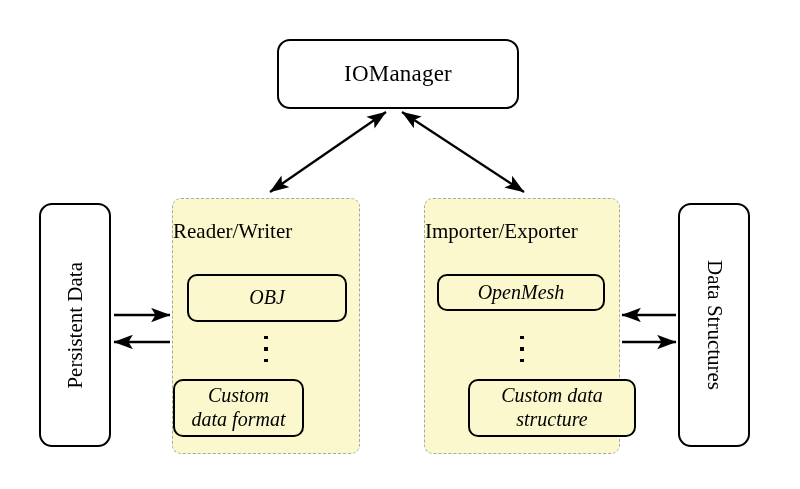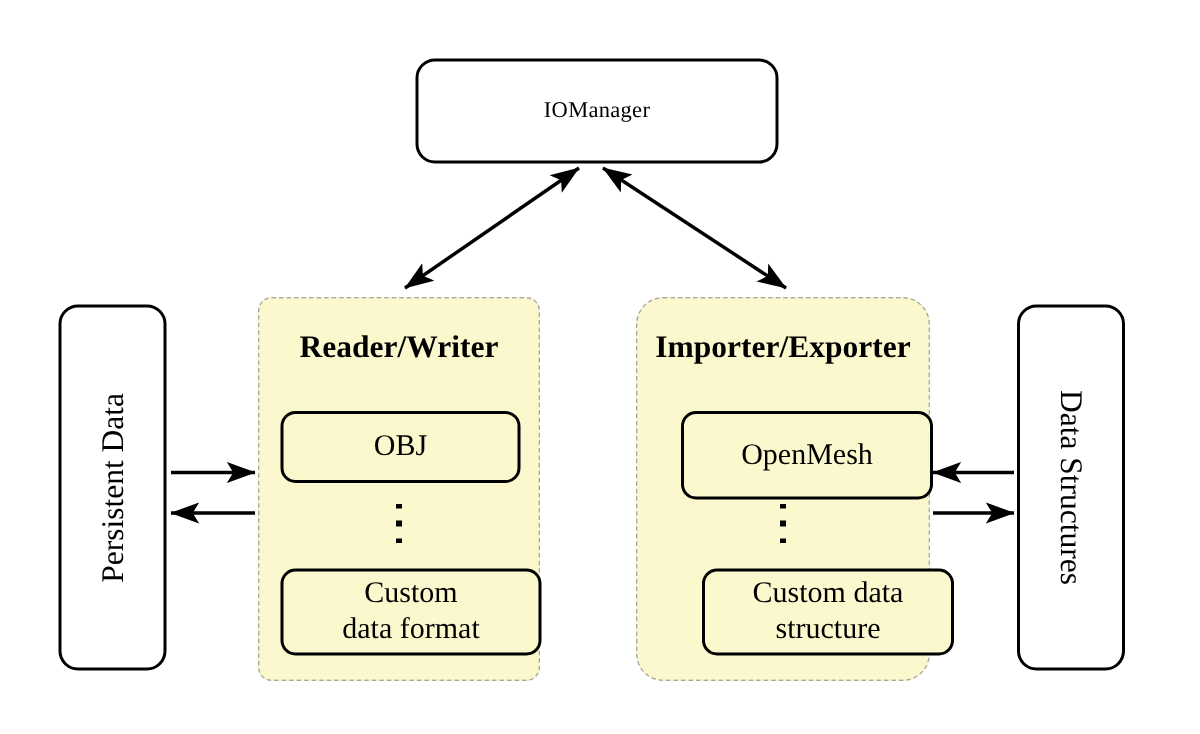--- a/index.html
+++ b/index.html
@@ -30,21 +30,21 @@
     text-align: center;
   }
 
   #io-manager {
     left: 277px;
     top: 39px;
     width: 242px;
     height: 70px;
     border-radius: 13px;
   }
-  #io-manager .label { font-size: 15px; letter-spacing: .2px; }
+  #io-manager .label { font-size: 23px; letter-spacing: .2px; }
 
   
   .sidebox {
     position: absolute;
     box-sizing: border-box;
     border: 2.6px solid #000000;
     border-radius: 13px;
     background: #ffffff;
     display: flex;
     align-items: center;
@@ -66,49 +66,49 @@
 
   
   .panel {
     position: absolute;
     box-sizing: border-box;
     border: 1.6px dashed #a8a8a0;
     border-radius: 9px;
     background: #fbf8cd;
   }
   #panel-reader { left: 172px; top: 198px; width: 188px; height: 256px; }
-  #panel-importer { left: 424px; top: 198px; width: 196px; height: 256px; border-radius: 18px; }
+  #panel-importer { left: 424px; top: 198px; width: 196px; height: 256px; }
   .panel-title {
     position: absolute;
     left: 0;
     right: 0;
     top: 20px;
-    text-align: center;
+    text-align: left;
     font-size: 21px;
     white-space: nowrap;
-    font-weight: bold;
   }
 
   
   .inner {
     position: absolute;
     box-sizing: border-box;
     border: 2.8px solid #000000;
     border-radius: 10px;
     background: #fbf8cd;
     display: flex;
     align-items: center;
     justify-content: center;
     text-align: center;
     line-height: 1.18;
     font-size: 20px;
+    font-style: italic;
   }
   #reader-item-top   { left: 14px; top: 75px;  width: 160px; height: 48px; }
-  #reader-item-bot   { left: 14px; top: 180px; width: 174px; height: 58px; }
-  #importer-item-top { left: 29px; top: 75px;  width: 168px; height: 59px; }
+  #reader-item-bot   { left: 0; top: 180px; width: 131px; height: 58px; }
+  #importer-item-top { left: 12px; top: 75px;  width: 168px; height: 37px; }
   #importer-item-bot { left: 14px; top: 180px; width: 168px; height: 58px; margin-left: 29px; }
 
   
   .vdots {
     position: absolute;
     top: 137px;
     width: 100%;
     left: 0;
     display: flex;
     flex-direction: column;

